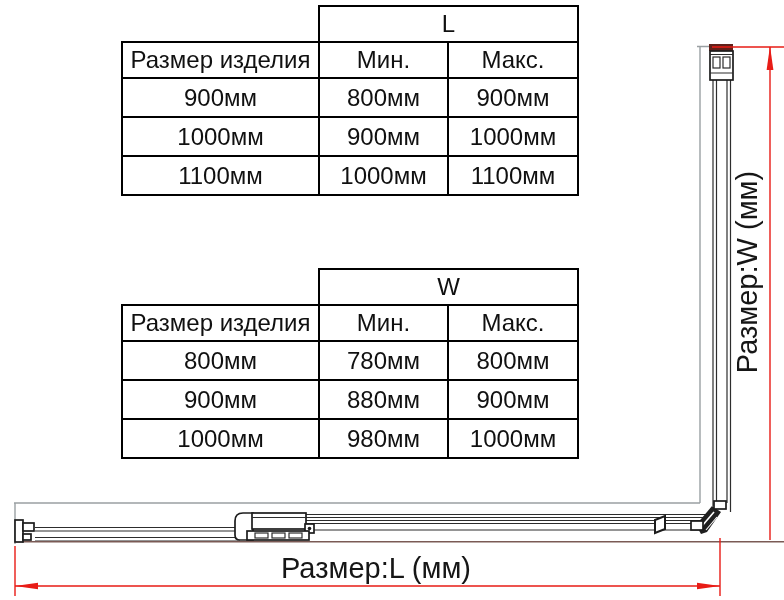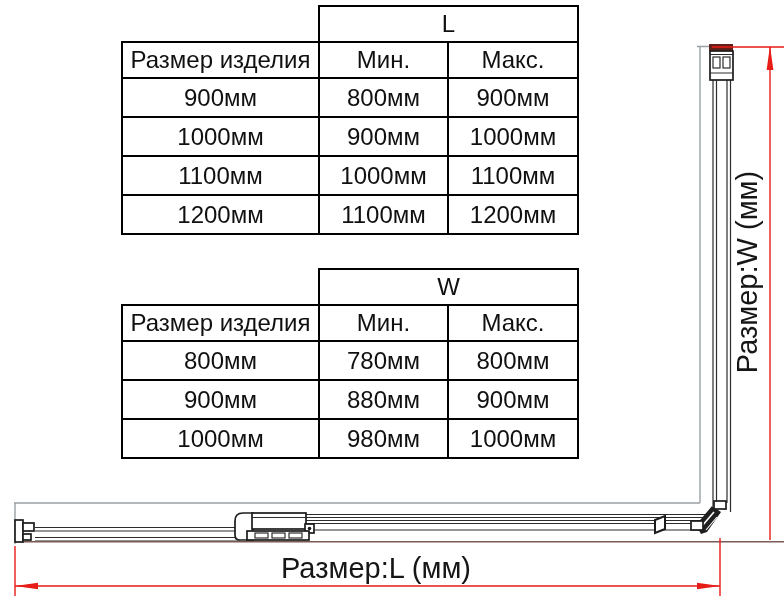--- a/index.html
+++ b/index.html
@@ -125,25 +125,20 @@
     <tr class="rd">
       <td>1000мм</td>
       <td>900мм</td>
       <td>1000мм</td>
     </tr>
     <tr class="rd">
       <td>1100мм</td>
       <td>1000мм</td>
       <td>1100мм</td>
     </tr>
-    <tr class="rd">
-      <td>1200мм</td>
-      <td>1100мм</td>
-      <td>1200мм</td>
-    </tr>
   </tbody>
 </table>
 
 <table class="spec" style="left:121px;top:268px">
   <colgroup>
       <col class="c1">
       <col class="c2">
       <col class="c3">
     </colgroup>
   <tbody>

